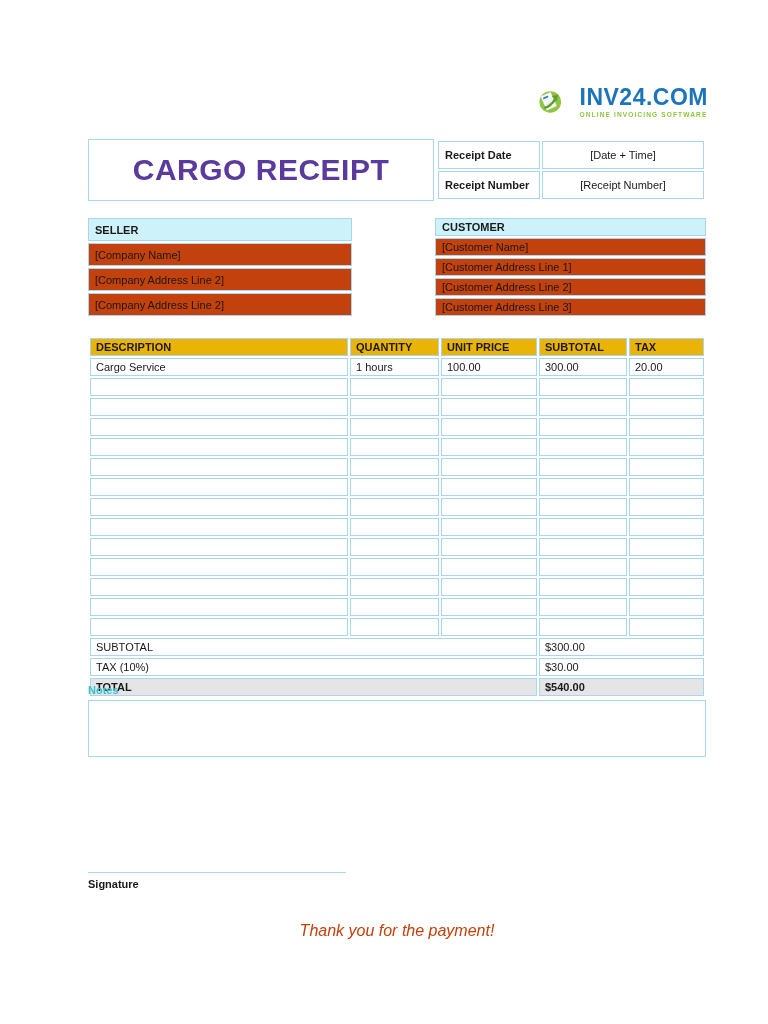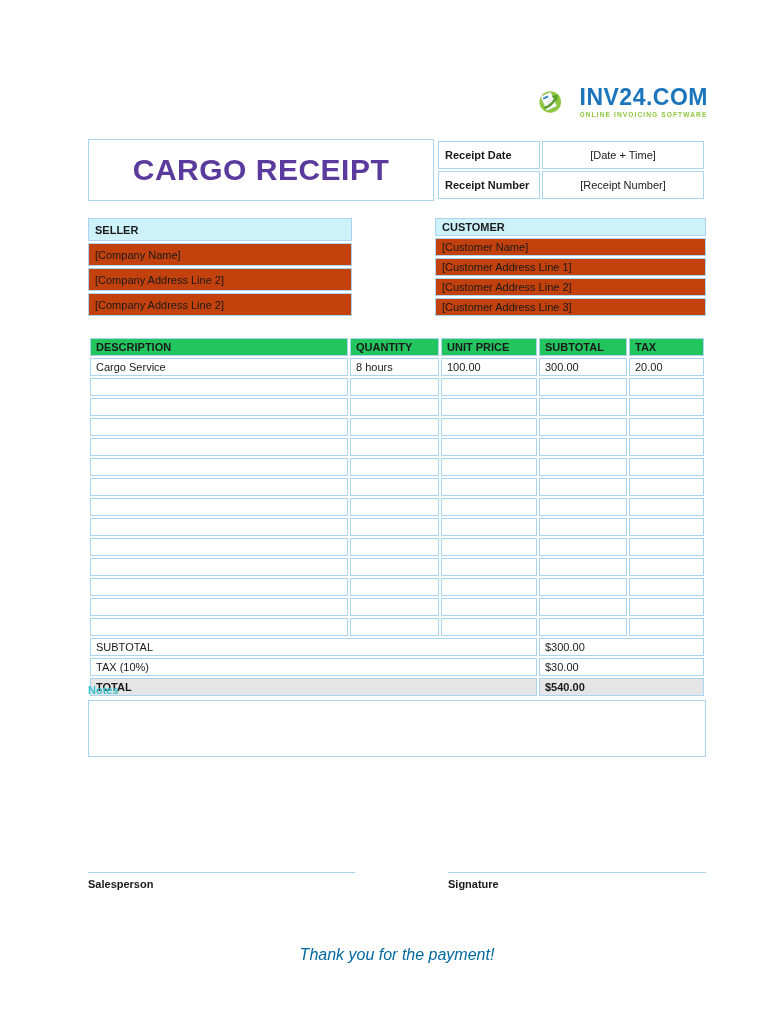--- a/index.html
+++ b/index.html
@@ -34,38 +34,38 @@
   .party-table { border-collapse: separate; border-spacing: 0 2px; table-layout: fixed; }
   .party-table.seller { width: 264px; margin-right: 83px; }
   .party-table.customer { width: 271px; }
   .party-table td { border: 1px solid #a9d5f0; height: 18px; padding: 2px 6px; background: #c2410c; }
   .party-table .party-header { background: #cdf2fa; font-weight: bold; }
 
   
   .items { position: absolute; top: 336px; left: 88px; }
   .items-table { width: 618px; border-collapse: separate; border-spacing: 2px; table-layout: fixed; }
   .items-table td, .items-table th { border: 1px solid #a9d5f0; height: 18px; padding: 2px 5px; text-align: left; font-weight: normal; background: #ffffff; }
-  .items-table th { background: #22c55e; font-weight: bold; }
+  .items-table th { background: #eab308; font-weight: bold; }
   .items-table .sum-label { }
   .items-table .total-row td { background: #e5e5e5; font-weight: bold; }
 
   
   .notes { position: absolute; top: 684px; left: 88px; width: 618px; }
   .notes-label { color: #38c0cd; font-weight: bold; font-size: 11px; margin-bottom: 4px; }
   .notes-box { width: 618px; height: 57px; border: 1px solid #a9d5f0; background: #ffffff; }
 
   
   .signatures { position: absolute; top: 872px; left: 88px; width: 618px; display: flex; justify-content: space-between; }
   .sig-block { border-top: 1px solid #a9d5f0; padding-top: 5px; font-weight: bold; }
   .sig-block.left { width: 267px; }
   .sig-block.right { width: 258px; }
 
   
   .thanks { position: absolute; top: 922px; left: 88px; width: 618px; text-align: center;
-            color: #0369a1; font-size: 16px; font-style: italic; margin-top: 24px; }
+            color: #c2410c; font-size: 16px; font-style: italic; }
 </style>
 </head>
 <body>
 
 <div class="page">
 
   <div class="logo">
     <svg width="50" height="50" viewBox="0 0 50 50">
       <circle cx="25" cy="27" r="22" fill="#8dc63f"></circle>
       <g transform="rotate(-24 22 26)">
@@ -152,21 +152,21 @@
       <tbody>
           <tr>
         <th>DESCRIPTION</th>
         <th>QUANTITY</th>
         <th>UNIT PRICE</th>
         <th>SUBTOTAL</th>
         <th>TAX</th>
       </tr>
       <tr>
         <td>Cargo Service</td>
-        <td>8 hours</td>
+        <td>1 hours</td>
         <td>100.00</td>
         <td>300.00</td>
         <td>20.00</td>
       </tr>
       </tbody>
         <tbody>
           <tr>
             <td></td>
             <td></td>
             <td></td>
@@ -274,19 +274,18 @@
     </tbody>
       </table>
   </div>
 
   <div class="notes">
     <div class="notes-label">Notes</div>
     <div class="notes-box"></div>
   </div>
 
   <div class="signatures">
-    <div class="sig-block left">Salesperson</div>
     <div class="sig-block right">Signature</div>
   </div>
 
   <div class="thanks">Thank you for the payment!</div>
 
 </div>
 
 </body></html>

